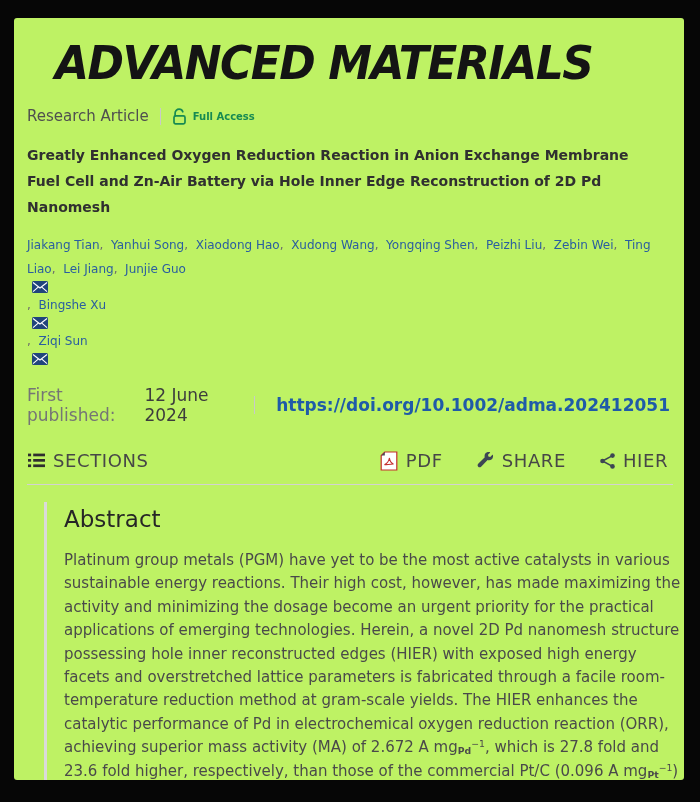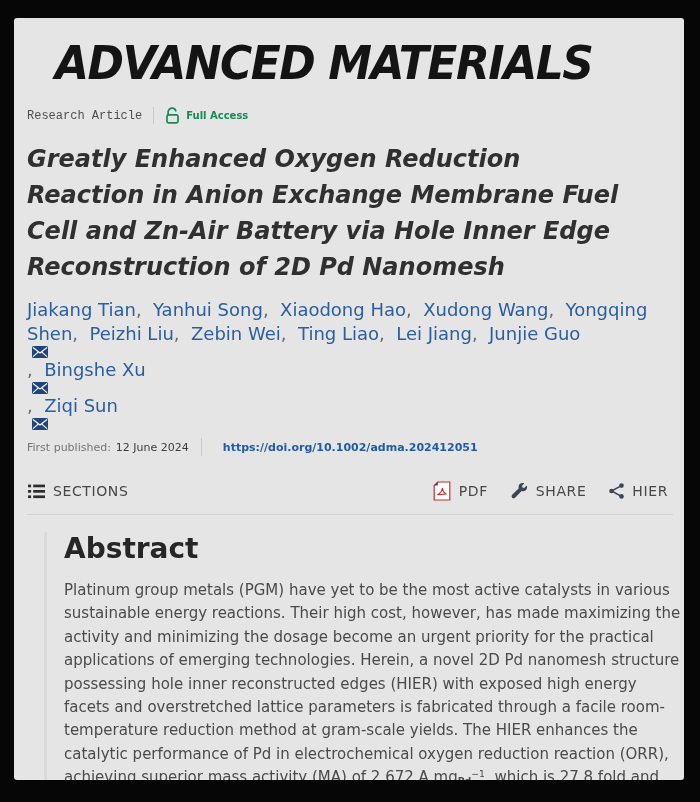--- a/index.html
+++ b/index.html
@@ -6,21 +6,21 @@
   body{
     width:700px;height:802px;
     background:#060606;
     font-family:"DejaVu Sans","Liberation Sans",sans-serif;
     position:relative;
     overflow:hidden;
   }
   .page-card{
     position:absolute;left:14px;top:18px;
     width:670px;height:762px;
-    background:#e5e5e5;
+    background:#bef264;
     border-radius:3px;
     padding:12px 14px 0 13px;
     box-sizing:border-box;
     overflow:hidden;
   }
   
   .logo{
     margin:4px 0 0 28px;
     font-style:italic;
     font-weight:900;
@@ -30,77 +30,77 @@
     color:#141414;
     transform:scaleY(1.04);
     transform-origin:left top;
     white-space:nowrap;
   }
   
   .meta-row{
     margin-top:17px;
     display:flex;align-items:center;
   }
-  .article-type{font-size:12px;color:#4f4f4f;font-family:Liberation Mono, monospace;}
+  .article-type{font-size:15px;color:#4f4f4f;}
   .vsep{width:1px;height:17px;background:#c9c9c9;margin:0 11px;}
   .vsep2{width:1px;height:18px;background:#c9c9c9;margin:0 12px;}
   .access{display:flex;align-items:center;gap:6px;}
   .access-label{font-size:10px;font-weight:700;color:#168a52;}
   
   .title{
     margin-top:17px;
     width:612px;
-    font-size:24px;line-height:36px;
-    font-weight:700;color:#303030;font-style:italic;
+    font-size:14px;line-height:26px;
+    font-weight:700;color:#303030;
   }
   
   .authors{
     margin-top:13px;
     width:632px;
-    font-size:18px;line-height:24px;
+    font-size:12px;line-height:24px;
     color:#2a5e9f;
   }
   .author-link{color:#2a5e9f;text-decoration:none;cursor:pointer;}
   .author-sep{color:#6b6b6b;}
   .email-icon{margin-left:5px;vertical-align:-1px;}
   
   .pub-row{
-    margin-top:8px;
+    margin-top:20px;
     display:flex;align-items:center;
-    font-size:11px;
+    font-size:17px;
   }
   .pub-label{color:#757575;}
   .pub-date{color:#3d3d3d;margin-left:5px;}
   .doi-link{color:#1f5ba8;font-weight:600;text-decoration:none;cursor:pointer;padding-left:9px;}
   
   .toolbar{
     margin-top:25px;
     display:flex;align-items:center;justify-content:space-between;
     padding:0 2px 0 1px;
   }
   .tb-item{display:flex;align-items:center;gap:8px;cursor:pointer;}
   .tb-label{
-    font-size:14px;letter-spacing:.6px;color:#474747;
+    font-size:18px;letter-spacing:.6px;color:#474747;
   }
-  .tb-right{display:flex;align-items:center;gap:23px;}
+  .tb-right{display:flex;align-items:center;gap:34px;}
   .divider{
     margin-top:13px;
     border-bottom:1px solid #d2d2d2;
     width:646px;
   }
   
   .abstract{
     margin-top:17px;
     margin-left:17px;
     border-left:3px solid #dadada;
     padding:3px 0 10px 17px;
   }
   .abstract-heading{
-    font-size:28px;line-height:28px;
-    font-weight:700;color:#262626;
+    font-size:23px;line-height:28px;
+    font-weight:400;color:#262626;
   }
   .abstract-body{
     margin-top:16px;
     width:622px;
     font-size:15px;line-height:23.4px;
     color:#4a4a4a;
   }
   .abstract-body sub,.abstract-body sup{
     font-size:0.62em;line-height:0;
   }

